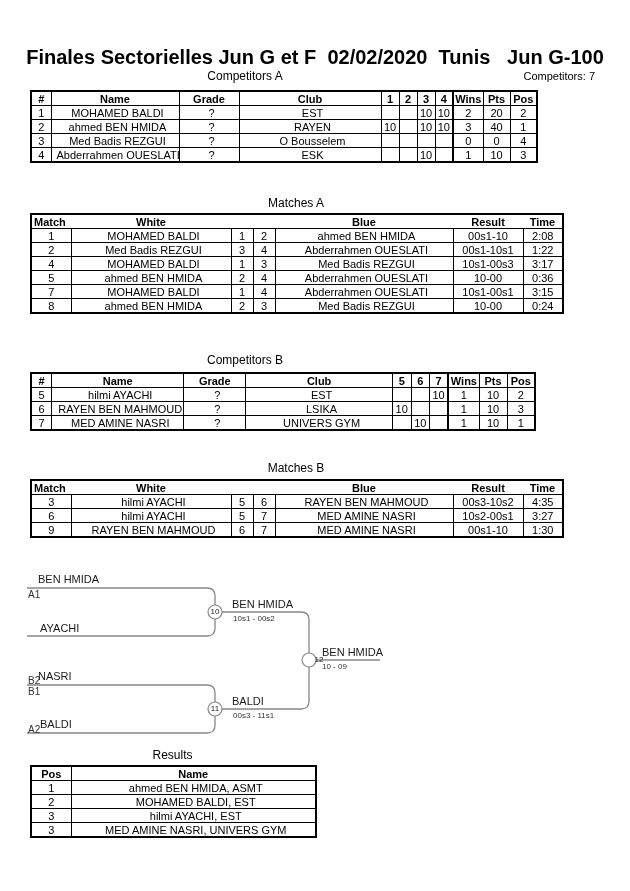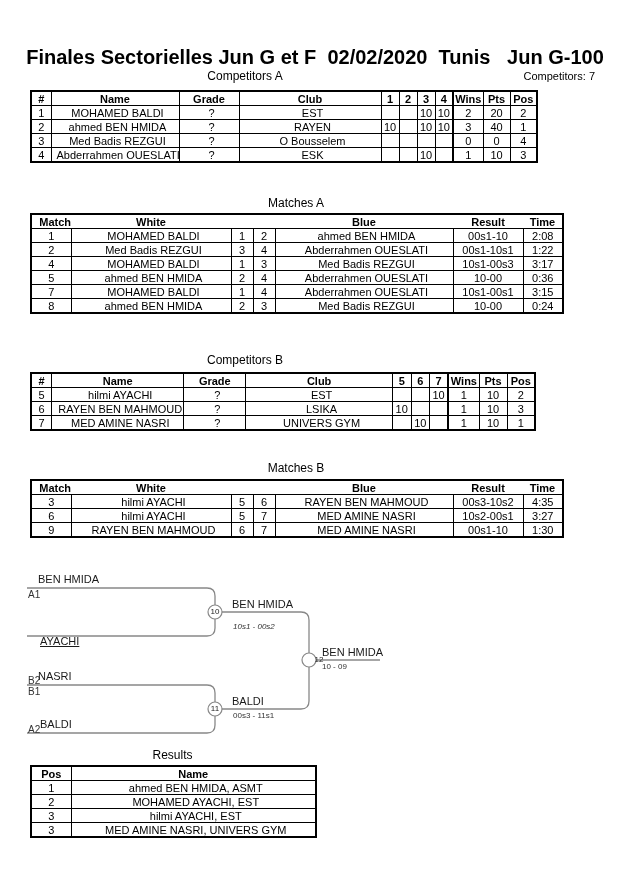--- a/index.html
+++ b/index.html
@@ -36,21 +36,21 @@
   .match th { border:0; border-bottom:1px solid #000; }
   .res  td, .res th { height:17px; }
   #tblCompA { left:30px; top:90px;  width:506px; }
   #tblMatchA{ left:30px; top:213px; width:532px; }
   #tblCompB { left:30px; top:372px; width:506px; }
   #tblMatchB{ left:30px; top:479px; width:532px; }
   #tblResults{ left:30px; top:765px; width:285px; }
   .l { text-align:center; padding-left:5px !important; }
   .c { text-align:center; }
   .tl { border-left:2px solid #000 !important; }
-  .match th.hl { text-align:right; padding-left:2px !important; }
+  .match th.hl { text-align:left; padding-left:2px !important; }
 
   #bracket { left:0; top:560px; width:630px; height:195px; }
   #bracket svg { position:absolute; left:0; top:0; }
   .bk-name   { position:absolute; font-size:11px; color:#1a1a1a; white-space:nowrap; }
   .bk-seed   { position:absolute; font-size:10px; color:#333; }
   .bk-score  { position:absolute; font-size:8px;  color:#333; white-space:nowrap; }
   .bk-node   { position:absolute; width:16px; text-align:center; font-size:8px; color:#222; }
 </style>
 </head>
 <body>
@@ -381,24 +381,24 @@
       <circle cx="215" cy="149" r="7"></circle>
       <circle cx="309" cy="100" r="7"></circle>
     </g>
   </svg>
   <div class="bk-node" style="left:207px; top:47px;">10</div>
   <div class="bk-node" style="left:207px; top:144px;">11</div>
   <div class="bk-node" style="left:311px; top:95px;">12</div>
 
   <div class="bk-name" style="left:38px; top:13px;">BEN HMIDA</div>
   <div class="bk-seed" style="left:28px; top:29px;">A1</div>
-  <div class="bk-name" style="left:40px; top:75px;text-decoration:underline;">AYACHI</div>
+  <div class="bk-name" style="left:40px; top:62px;">AYACHI</div>
   <div class="bk-seed" style="left:28px; top:77px;margin-top:38px;">B2</div>
   <div class="bk-name" style="left:232px; top:38px;">BEN HMIDA</div>
-  <div class="bk-score" style="left:233px; top:62px;font-style:italic;">10s1 - 00s2</div>
+  <div class="bk-score" style="left:233px; top:54px;">10s1 - 00s2</div>
 
   <div class="bk-name" style="left:38px; top:110px;">NASRI</div>
   <div class="bk-seed" style="left:28px; top:126px;">B1</div>
   <div class="bk-name" style="left:40px; top:158px;">BALDI</div>
   <div class="bk-seed" style="left:28px; top:164px;">A2</div>
   <div class="bk-name" style="left:232px; top:135px;">BALDI</div>
   <div class="bk-score" style="left:233px; top:151px;">00s3 - 11s1</div>
 
   <div class="bk-name" style="left:322px; top:86px;">BEN HMIDA</div>
   <div class="bk-score" style="left:322px; top:102px;">10 - 09</div>
@@ -419,21 +419,21 @@
   </thead>
   <tbody>
 
       <tr>
         <td class="c">1</td>
         <td class="l">ahmed BEN HMIDA, ASMT</td>
       </tr>
 
       <tr>
         <td class="c">2</td>
-        <td class="l">MOHAMED AYACHI, EST</td>
+        <td class="l">MOHAMED BALDI, EST</td>
       </tr>
 
       <tr>
         <td class="c">3</td>
         <td class="l">hilmi AYACHI, EST</td>
       </tr>
 
       <tr>
         <td class="c">3</td>
         <td class="l">MED AMINE NASRI, UNIVERS GYM</td>

